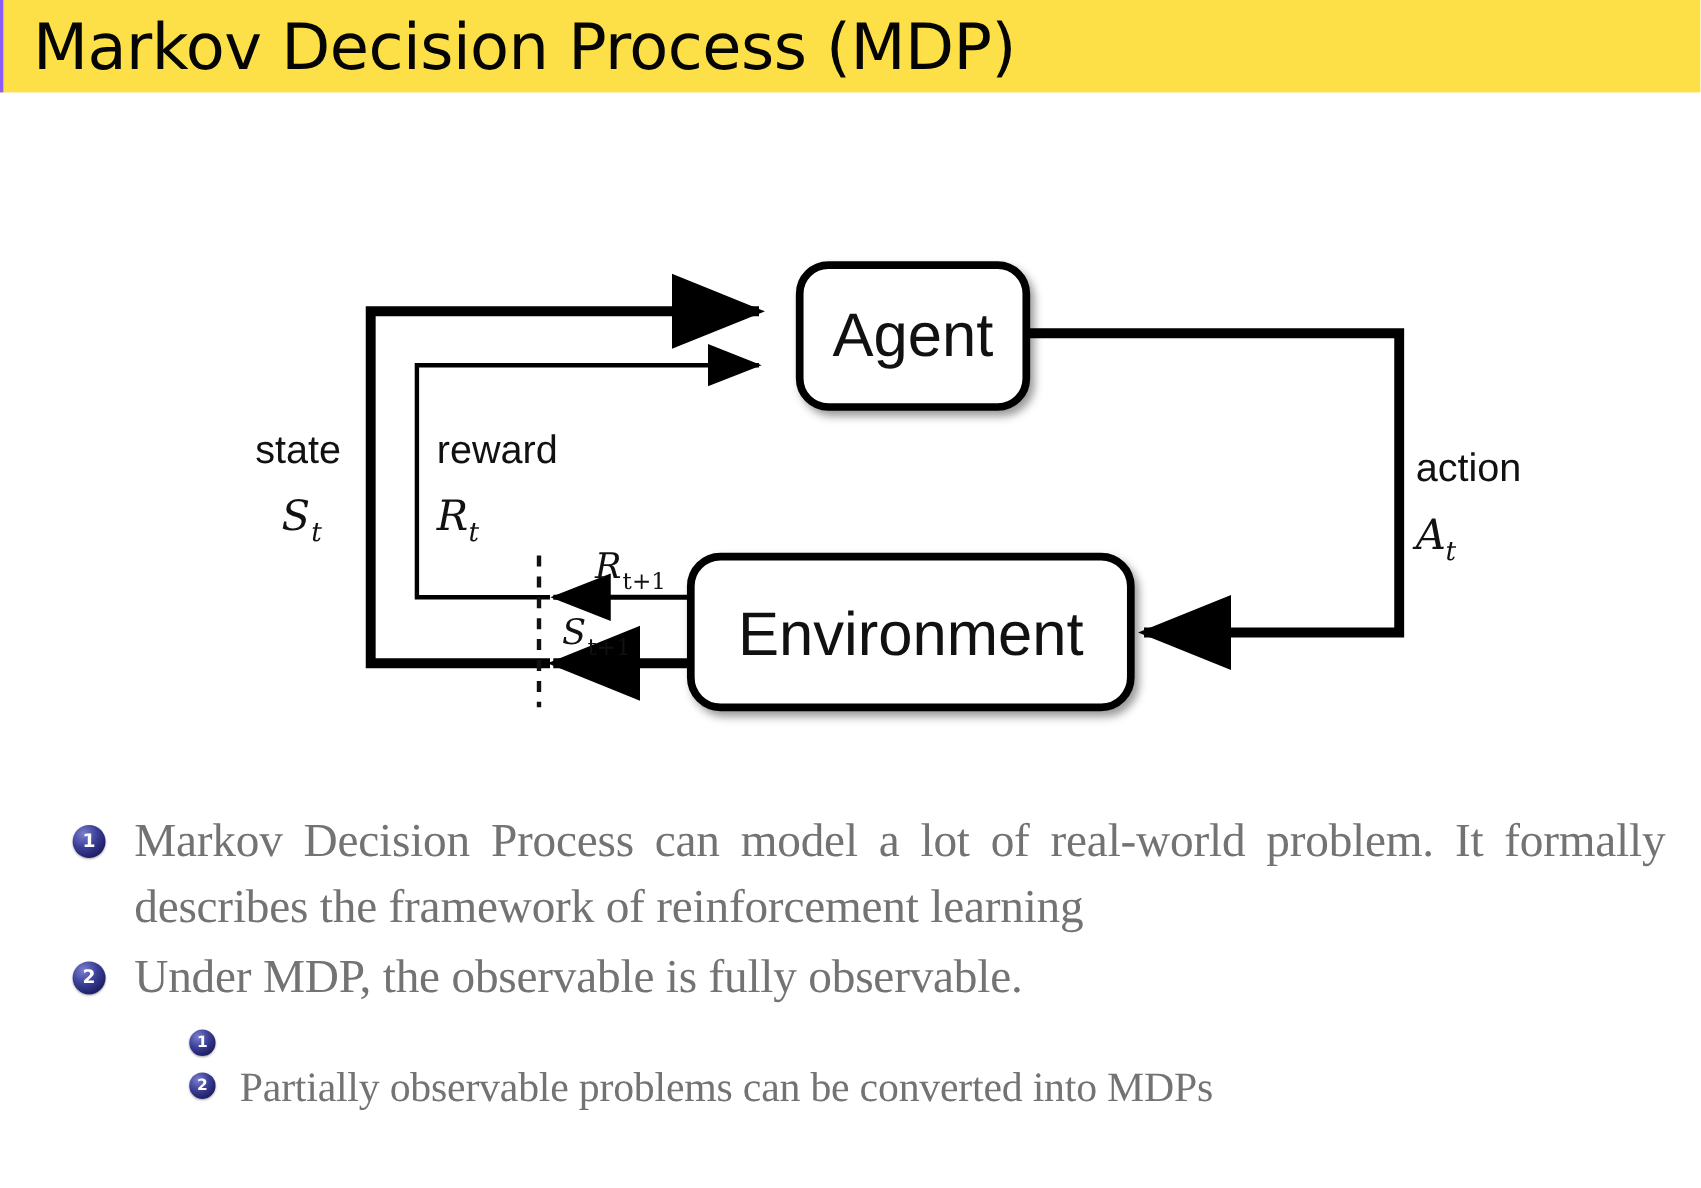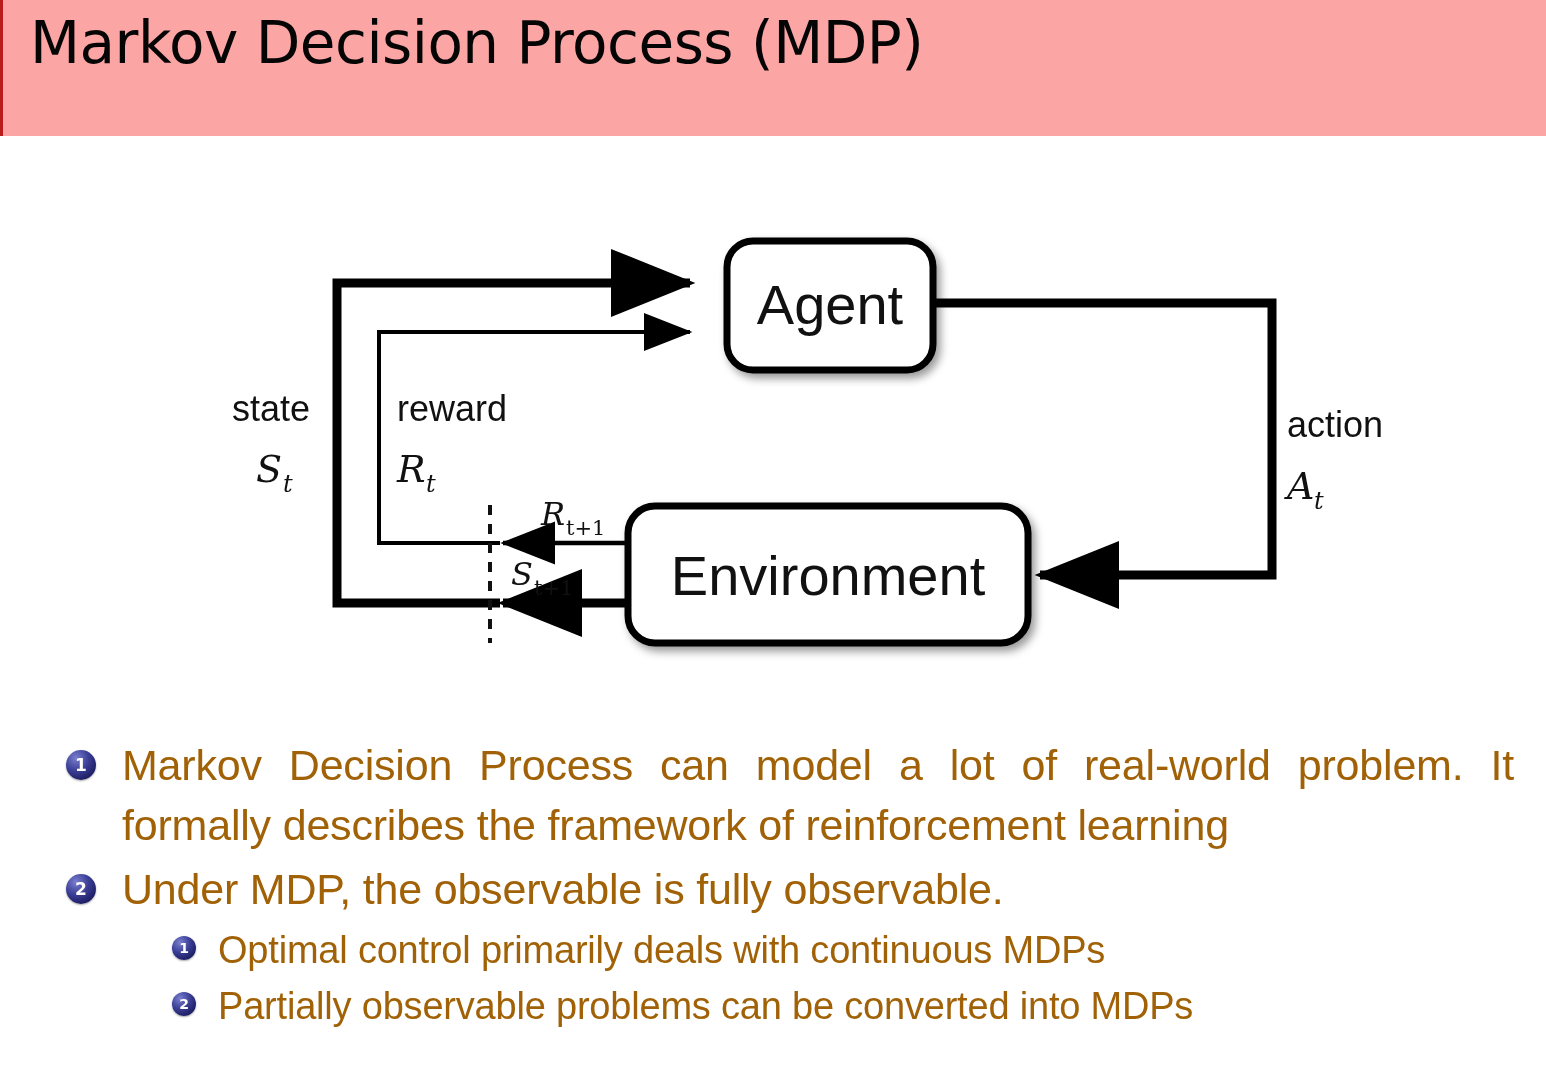--- a/index.html
+++ b/index.html
@@ -15,23 +15,23 @@
     overflow: hidden;
     font-family: "DejaVu Sans", sans-serif;
     color: #000000;
   }
 
   
   #slide-header {
     position: absolute;
     left: 0; top: 0;
     width: 1546px;
-    height: 136px;
-    background: #fca5a5;
-    border-left: 3px solid #b91c1c;
+    height: 84px;
+    background: #fde047;
+    border-left: 3px solid #8b5cf6;
     box-sizing: border-box;
   }
   #slide-title {
     position: absolute;
     left: 27px;
     top: 14px;
     font-family: "DejaVu Sans", sans-serif;
     font-size: 58px;
     font-weight: 400;
     letter-spacing: -0.5px;
@@ -119,23 +119,23 @@
   .marker-2 {
     width: 24px; height: 24px;
     line-height: 24px;
     font-size: 14px;
     margin-top: 13px;
     background: radial-gradient(circle at 33% 27%, #7b7fcf 0%, #3b3f96 42%, #22226a 72%, #14144a 100%);
     box-shadow: 0 1px 2px rgba(0,0,0,0.35);
   }
 
   .bullet-text {
-    font-family: Liberation Sans, sans-serif;
+    font-family: Liberation Serif, serif;
     font-stretch: condensed;
-    color: #a16207;
+    color: #737373;
   }
   .lvl1 .bullet-text {
     font-size: 43px;
     line-height: 60px;
     margin-left: 26px;
     width: 1392px;
     text-align: justify;
     letter-spacing: -0.2px;
   }
   .lvl1 .bullet-text.nojust { text-align: left; }
@@ -227,21 +227,20 @@
     <div class="bullet-text">Markov Decision Process can model a lot of real-world problem. It formally describes the framework of reinforcement learning</div>
   </div>
 
   <div class="bullet-row lvl1">
     <div class="marker marker-1">2</div>
     <div class="bullet-text nojust">Under MDP, the observable is fully observable.</div>
   </div>
 
   <div class="bullet-row lvl2">
     <div class="marker marker-2">1</div>
-    <div class="bullet-text">Optimal control primarily deals with continuous MDPs</div>
   </div>
 
   <div class="bullet-row lvl2">
     <div class="marker marker-2">2</div>
     <div class="bullet-text">Partially observable problems can be converted into MDPs</div>
   </div>
 
 </div>
 
 </body></html>

